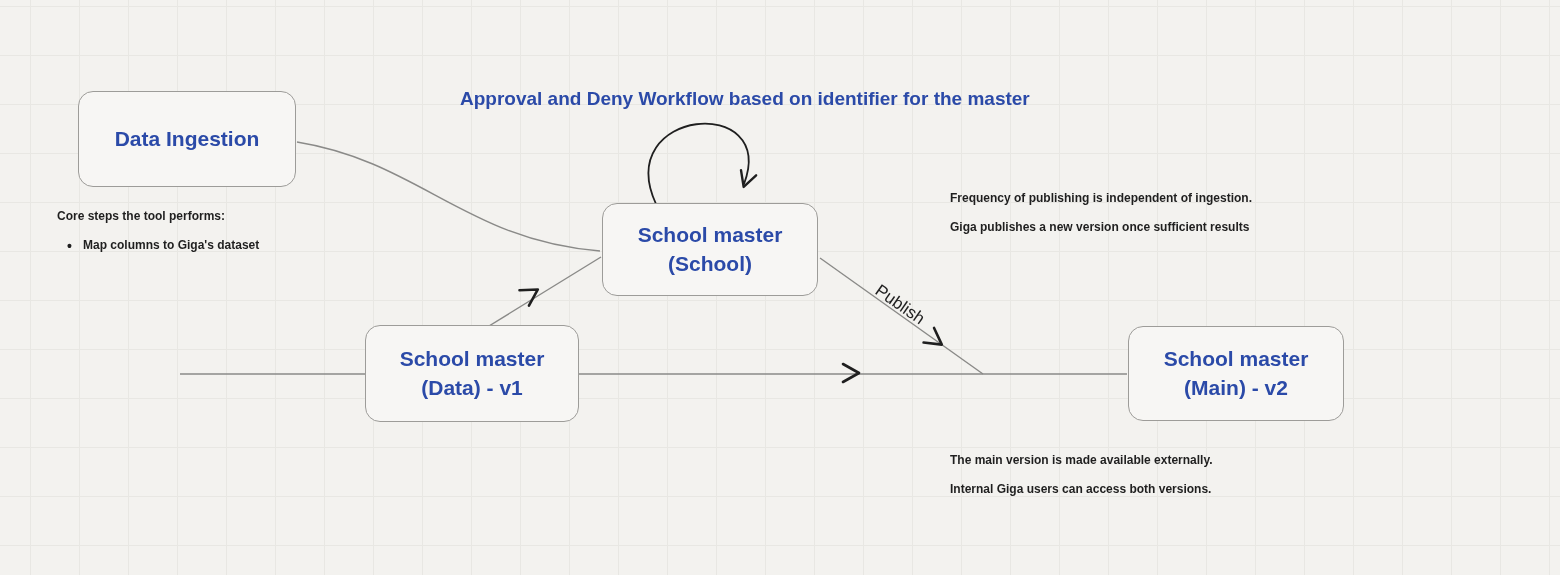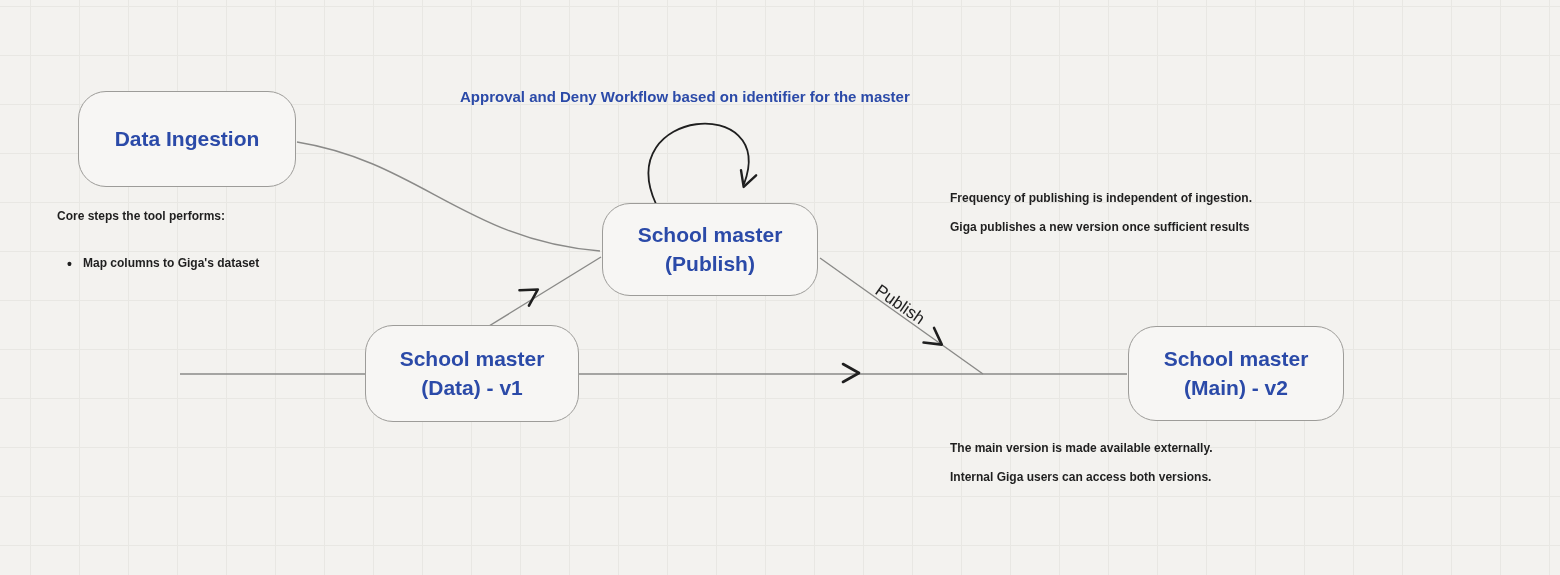--- a/index.html
+++ b/index.html
@@ -22,21 +22,21 @@
   svg.edges {
     position: absolute;
     inset: 0;
     z-index: 1;
   }
   .node {
     position: absolute;
     z-index: 2;
     background: #f7f6f4;
     border: 1.4px solid #9d9c99;
-    border-radius: 28px;
+    border-radius: 15px;
     display: flex;
     flex-direction: column;
     align-items: center;
     justify-content: center;
     text-align: center;
     color: #2b4aa8;
     font-weight: 700;
     font-size: 21px;
     line-height: 1.35;
     cursor: default;
@@ -46,45 +46,45 @@
   .node-main-v1        { left: 365px; top: 325px; width: 214px; height: 97px; }
   .node-main-v2        { left: 1128px;top: 326px; width: 216px; height: 95px; }
 
   .diagram-title {
     position: absolute;
     z-index: 2;
     left: 460px;
     top: 88px;
     color: #2b4aa8;
     font-weight: 700;
-    font-size: 15px;
+    font-size: 19px;
     white-space: nowrap;
   }
   .text-block {
     position: absolute;
     z-index: 2;
     color: #1f1f1f;
     font-weight: 700;
     font-size: 12px;
     line-height: 29px;
     white-space: nowrap;
   }
   .core-steps { left: 57px; top: 202px; }
-  .core-steps .heading { margin-bottom: 18px; }
+  .core-steps .heading { margin-bottom: 0; }
   .core-steps ul { list-style: none; padding-left: 26px; }
   .core-steps li { position: relative; line-height: 28px; }
   .core-steps li::before {
     content: "\2022";
     position: absolute;
     left: -16px;
     font-size: 14px;
     top: 1px;
   }
   .note-publishing   { left: 950px; top: 184px; }
-  .note-availability { left: 950px; top: 434px; }
+  .note-availability { left: 950px; top: 446px; }
 </style>
 </head>
 <body>
 
 <div class="canvas">
 
   <svg class="edges" width="1560" height="575" viewBox="0 0 1560 575">
 
     <path d="M 180 374 L 1127 374" stroke="#8a8a88" stroke-width="1.4" fill="none"></path>
 
@@ -103,21 +103,21 @@
 
     <text transform="translate(874,293) rotate(35)" font-size="17" fill="#1f1f1f" font-family="Liberation Sans, DejaVu Sans, sans-serif">Publish</text>
   </svg>
 
   <div class="node node-data-ingestion">
     <span>Data Ingestion</span>
   </div>
 
   <div class="node node-review">
     <span>School master</span>
-    <span>(Publish)</span>
+    <span>(School)</span>
   </div>
 
   <div class="node node-main-v1">
     <span>School master</span>
     <span>(Data) - v1</span>
   </div>
 
   <div class="node node-main-v2">
     <span>School master</span>
     <span>(Main) - v2</span>

